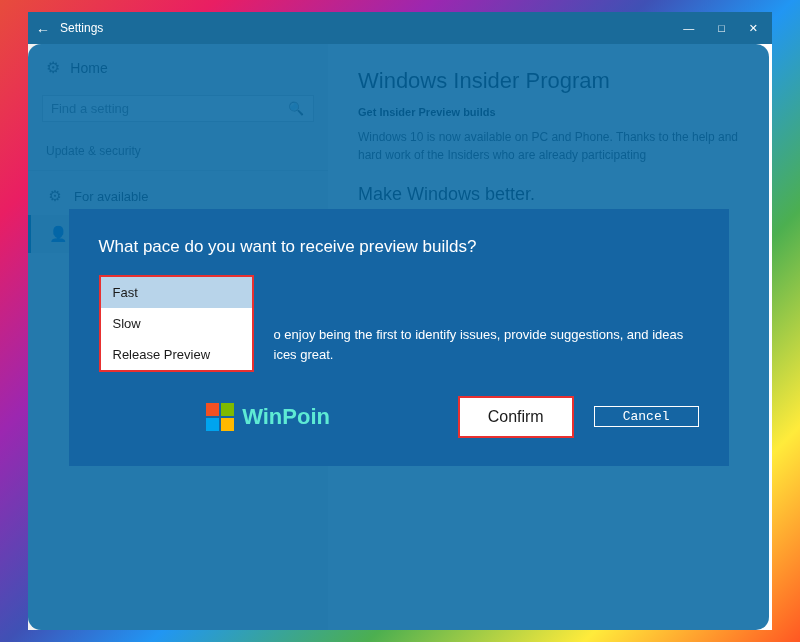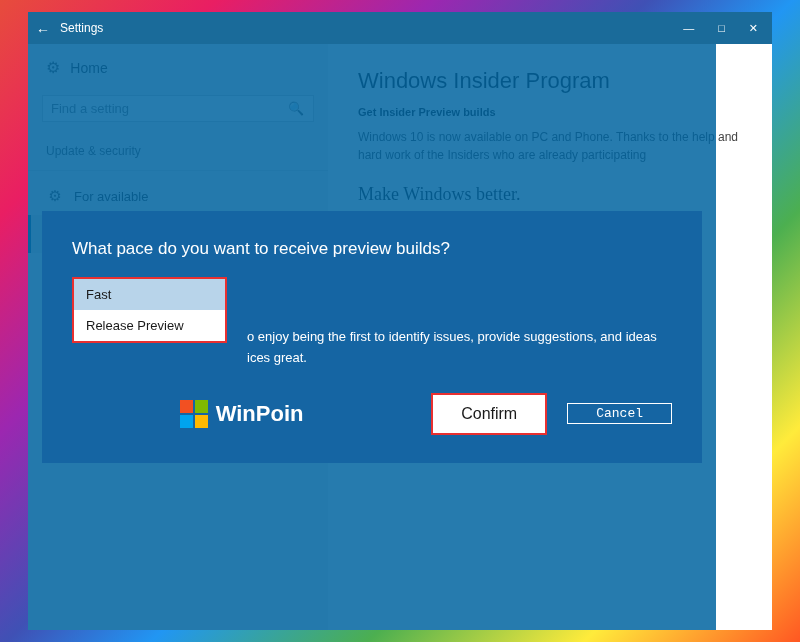--- a/index.html
+++ b/index.html
@@ -149,46 +149,46 @@
     }
     .main-desc {
       font-size: 12px;
       color: #444;
       line-height: 1.5;
       margin-bottom: 20px;
     }
 
     .make-better {
       margin-top: 20px;
-      font-family: Liberation Serif, serif;
     }
     .make-better-title {
       font-size: 18px;
       font-weight: 300;
       color: #1a1a1a;
       margin-bottom: 4px;
     }
     .make-better-link {
       font-size: 12px;
       color: #1a6b9a;
       cursor: pointer;
     }
 
     
     .dialog-overlay {
       position: absolute;
       top: 32px;
       left: 0;
-      width: 688px;
+      width: 741px;
       height: 586px;
       background: rgba(0,100,160,0.85);
       display: flex;
       align-items: center;
       justify-content: center;
       z-index: 10;
+      border-radius: 13px;
     }
 
     .dialog {
       background: #1565a3;
       width: 660px;
       padding: 28px 30px 28px 30px;
       position: relative;
     }
 
     .dialog-question {
@@ -257,21 +257,21 @@
       height: 28px;
     }
     .ms-sq1 { background: #f25022; }
     .ms-sq2 { background: #7fba00; }
     .ms-sq3 { background: #00a4ef; }
     .ms-sq4 { background: #ffb900; }
 
     .winpoin-text {
       font-size: 22px;
       font-weight: 600;
-      color: #ffffff;
+      color: #5eead4;
     }
 
     .btn-confirm {
       background: white;
       border: 2px solid #e83030;
       color: #1a1a1a;
       padding: 10px 28px;
       font-size: 16px;
       cursor: pointer;
       font-family: 'Segoe UI', Arial, sans-serif;
@@ -337,20 +337,21 @@
 
   </div>
 
   <div class="dialog-overlay">
     <div class="dialog">
       <div class="dialog-question">What pace do you want to receive preview builds?</div>
       <div class="dialog-body">
         <div class="dropdown-container">
           <div class="dropdown">
             <div class="dropdown-item">Fast</div>
+            <div class="dropdown-item">Slow</div>
             <div class="dropdown-item">Release Preview</div>
           </div>
         </div>
         <div class="dialog-text">o enjoy being the first to identify issues, provide suggestions, and ideas
 ices great.</div>
       </div>
       <div class="dialog-footer">
         <div class="winpoin-logo">
           <div class="ms-logo">
             <div class="ms-sq1"></div>

